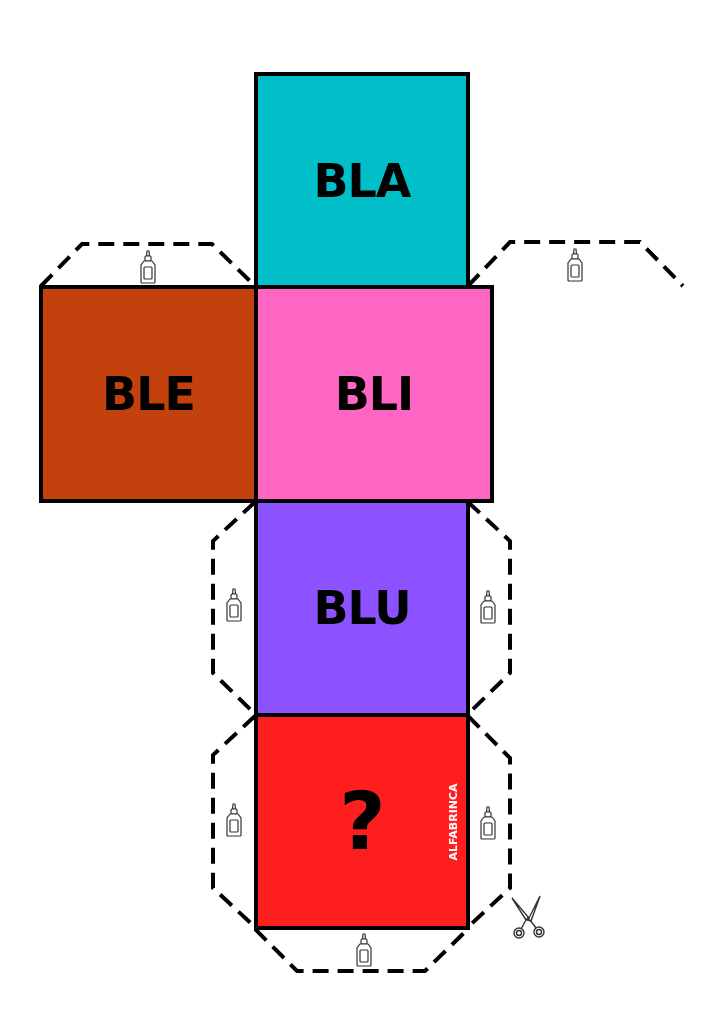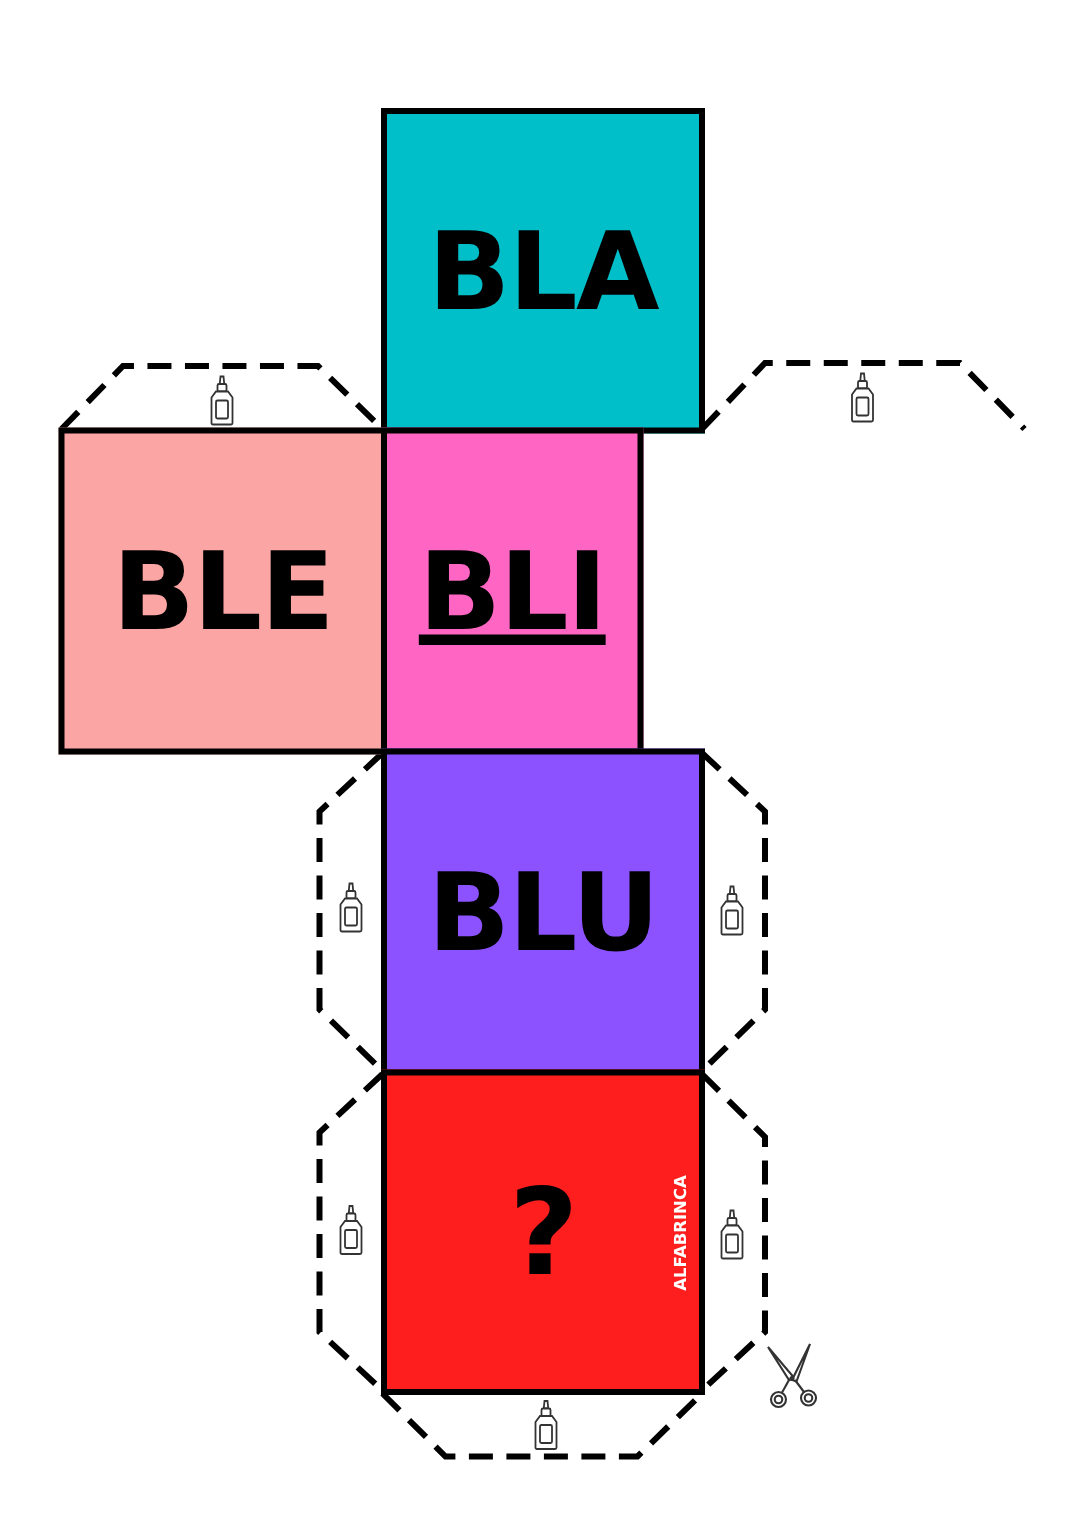--- a/index.html
+++ b/index.html
@@ -1,19 +1,19 @@
 <!DOCTYPE html>
 <html><head>
 <meta charset="utf-8">
 <style>
   html, body { margin: 0; padding: 0; background: #ffffff; }
   body { width: 724px; height: 1024px; position: relative; overflow: hidden; font-family: "DejaVu Sans", sans-serif; }
   #canvas { position: absolute; left: 0; top: 0; width: 724px; height: 1024px; }
   .face { position: absolute; box-sizing: border-box; border: 4px solid #000; display: flex; align-items: center; justify-content: center; }
-  .face-label { font-family: "DejaVu Sans", sans-serif; font-weight: bold; font-size: 72px; color: #000; letter-spacing: -1px; line-height: 1; }
+  .face-label { font-family: "DejaVu Sans", sans-serif; font-weight: bold; font-size: 46px; color: #000; letter-spacing: -1px; line-height: 1; }
   .face-q .face-label { font-size: 80px; }
   .watermark { position: absolute; right: 4px; top: 50%; transform: translateY(-50%) rotate(-90deg); transform-origin: center; font-family: "DejaVu Sans", sans-serif; font-weight: bold; font-size: 11px; color: #fff; white-space: nowrap; }
   .glue { position: absolute; width: 18px; height: 34px; }
   .scissors { position: absolute; left: 508px; top: 892px; width: 40px; height: 50px; }
   svg.tabs { position: absolute; left: 0; top: 0; }
 </style>
 </head>
 <body>
 
 <div id="canvas">
@@ -33,24 +33,24 @@
 
       <polyline points="468,716 510,758 510,888 468,927"></polyline>
 
       <polyline points="255,929 297,971 425,971 468,929"></polyline>
     </g>
   </svg>
 
   <div class="face" style="left:254px;top:72px;width:216px;height:217px;background:#00BFC9;">
     <span class="face-label">BLA</span>
   </div>
-  <div class="face" style="left:39px;top:285px;width:219px;height:218px;background:#fca5a5;">
+  <div class="face" style="left:39px;top:285px;width:219px;height:218px;background:#c2410c;">
     <span class="face-label">BLE</span>
   </div>
-  <div class="face" style="left:254px;top:285px;width:175px;height:218px;background:#FF66C4;text-decoration:underline;">
+  <div class="face" style="left:254px;top:285px;width:240px;height:218px;background:#FF66C4;">
     <span class="face-label">BLI</span>
   </div>
   <div class="face" style="left:254px;top:499px;width:216px;height:218px;background:#8C52FF;justify-content:center;">
     <span class="face-label">BLU</span>
   </div>
   <div class="face face-q" style="left:254px;top:713px;width:216px;height:217px;background:#FF1E1E;">
     <span class="face-label">?</span>
     <span class="watermark" style="right:-26px;">ALFABRINCA</span>
   </div>
 

